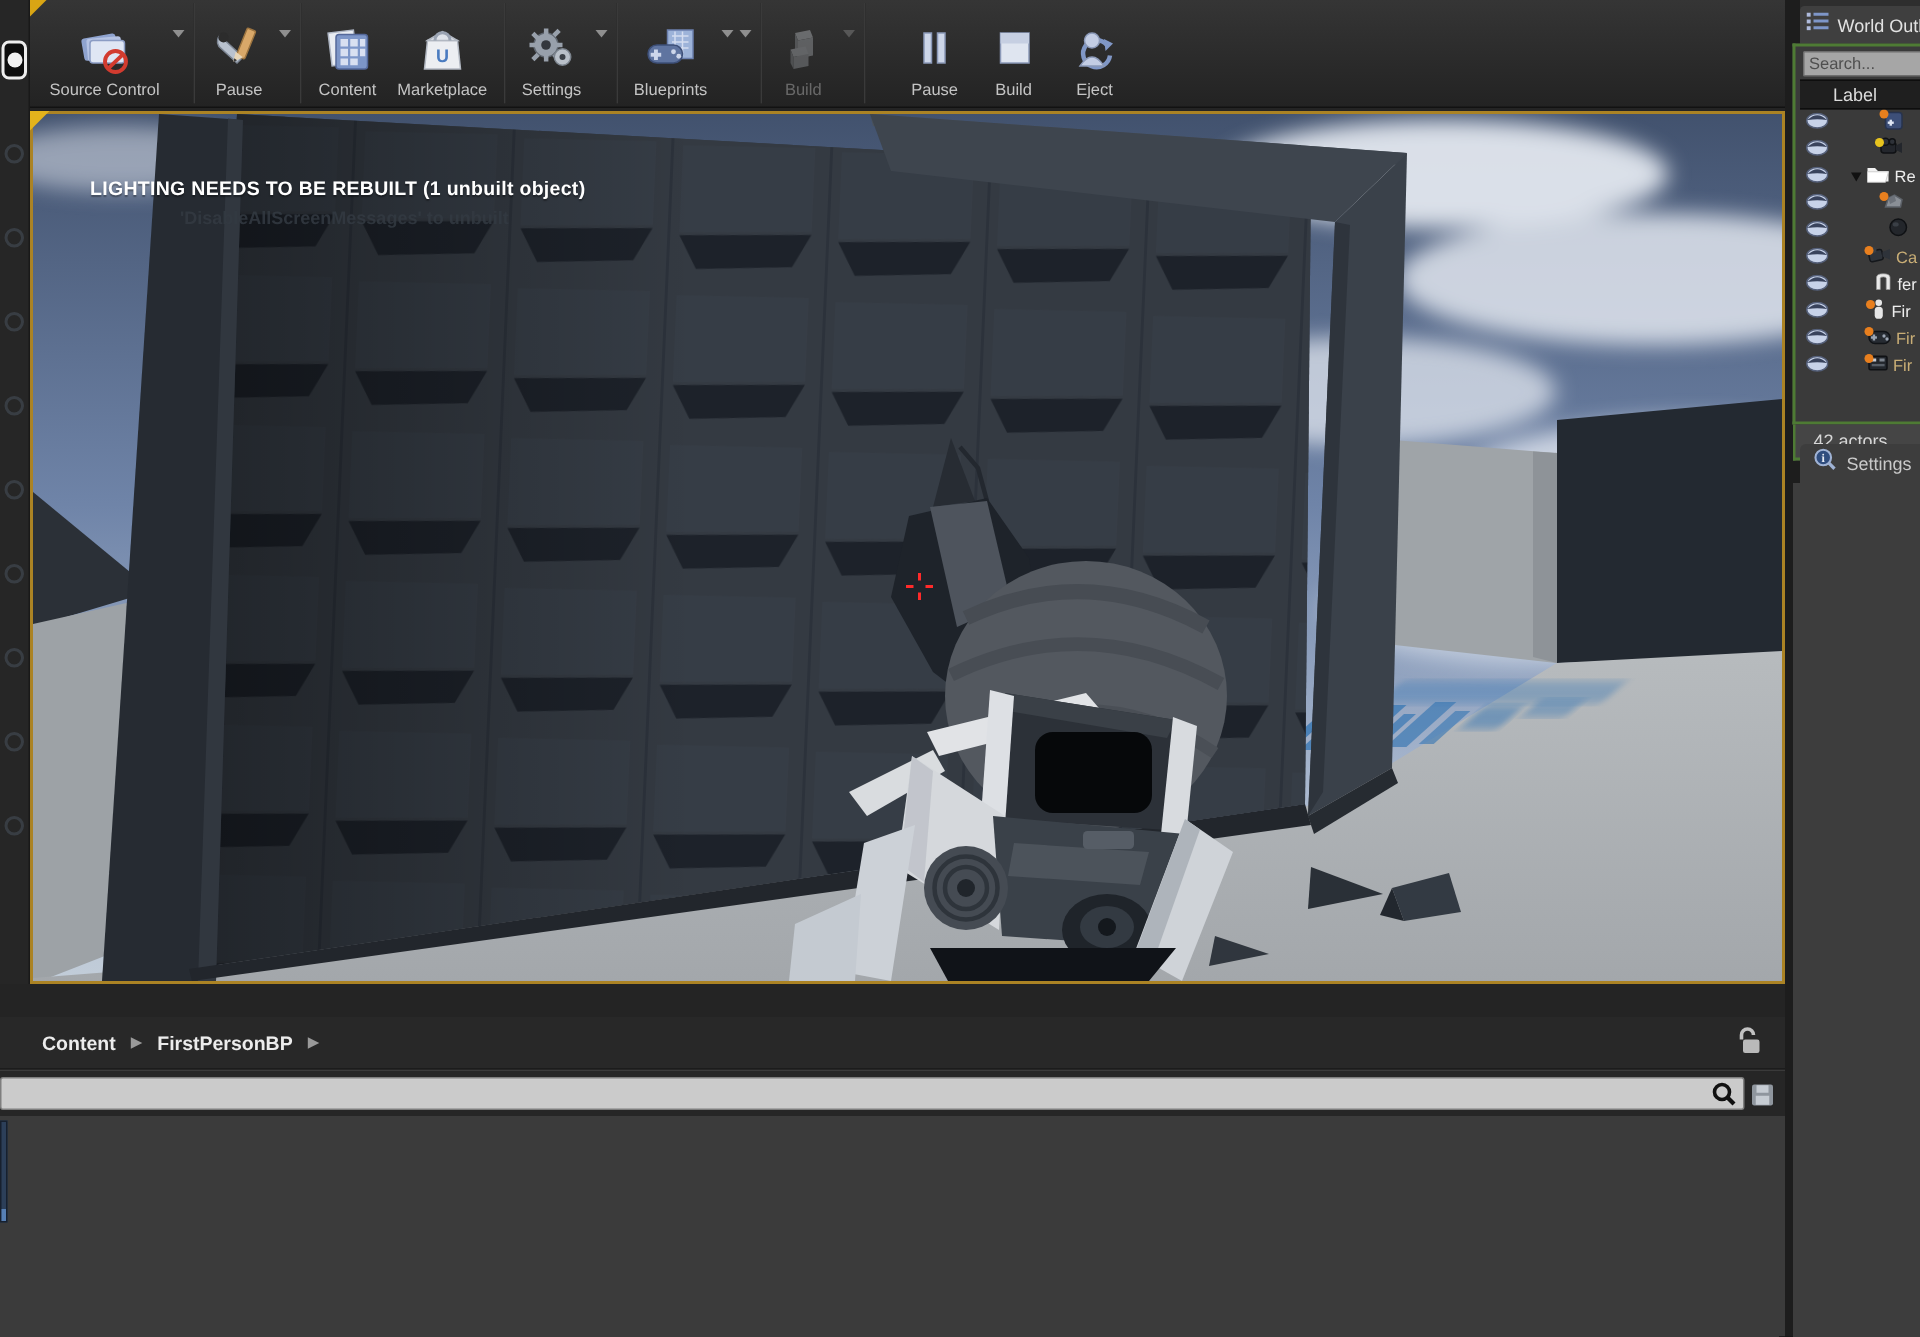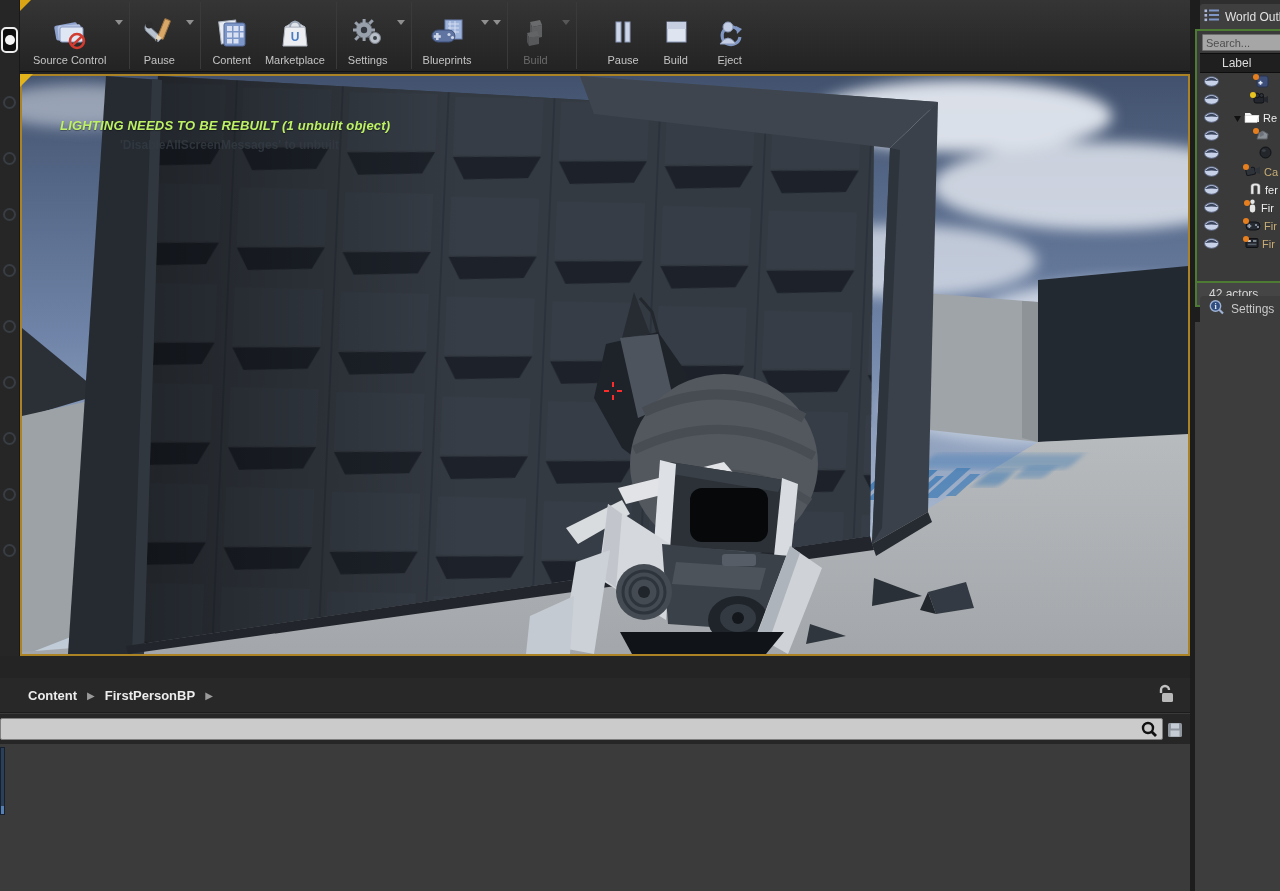--- a/index.html
+++ b/index.html
@@ -29,21 +29,21 @@
   .caret{width:0;height:0;border-left:4px solid transparent;border-right:4px solid transparent;
       border-top:5px solid #8f8f8f;align-self:center;margin:0 2px 26px 2px;}
 
   
   .viewport{position:absolute;left:20px;top:74px;width:1170px;height:582px;
       border:2px solid #ab8324;background:#000;}
   .viewport .corner{position:absolute;left:-2px;top:-2px;width:0;height:0;z-index:5;
       border-top:13px solid #e3b31c;border-right:13px solid transparent;}
   .viewport svg{position:absolute;left:0;top:0;}
   .warn1{position:absolute;left:38px;top:42px;z-index:4;font-size:13px;font-weight:bold;
-      color:#bef264;letter-spacing:.2px;text-shadow:0 1px 1px rgba(0,0,0,.35);font-style:italic;}
+      color:#ffffff;letter-spacing:.2px;text-shadow:0 1px 1px rgba(0,0,0,.35);}
   .warn2{position:absolute;left:98px;top:62px;z-index:4;font-size:12px;font-weight:bold;color:#333a42;opacity:.85;}
 
   
   .cb{position:absolute;left:0;top:678px;width:1190px;height:213px;background:#3a3a3a;}
   .cb-crumbs{position:absolute;left:0;top:0;width:100%;height:35px;background:#282828;
       display:flex;align-items:center;padding-left:28px;border-bottom:1px solid #1c1c1c;}
   .crumb{font-size:13px;font-weight:bold;color:#ececec;}
   .crumb-sep{color:#9a9a9a;font-size:10px;margin:0 10px;}
   .cb-lock{position:absolute;right:14px;top:6px;}
   .cb-filterrow{position:absolute;left:0;top:36px;width:100%;height:30px;background:#262626;}

